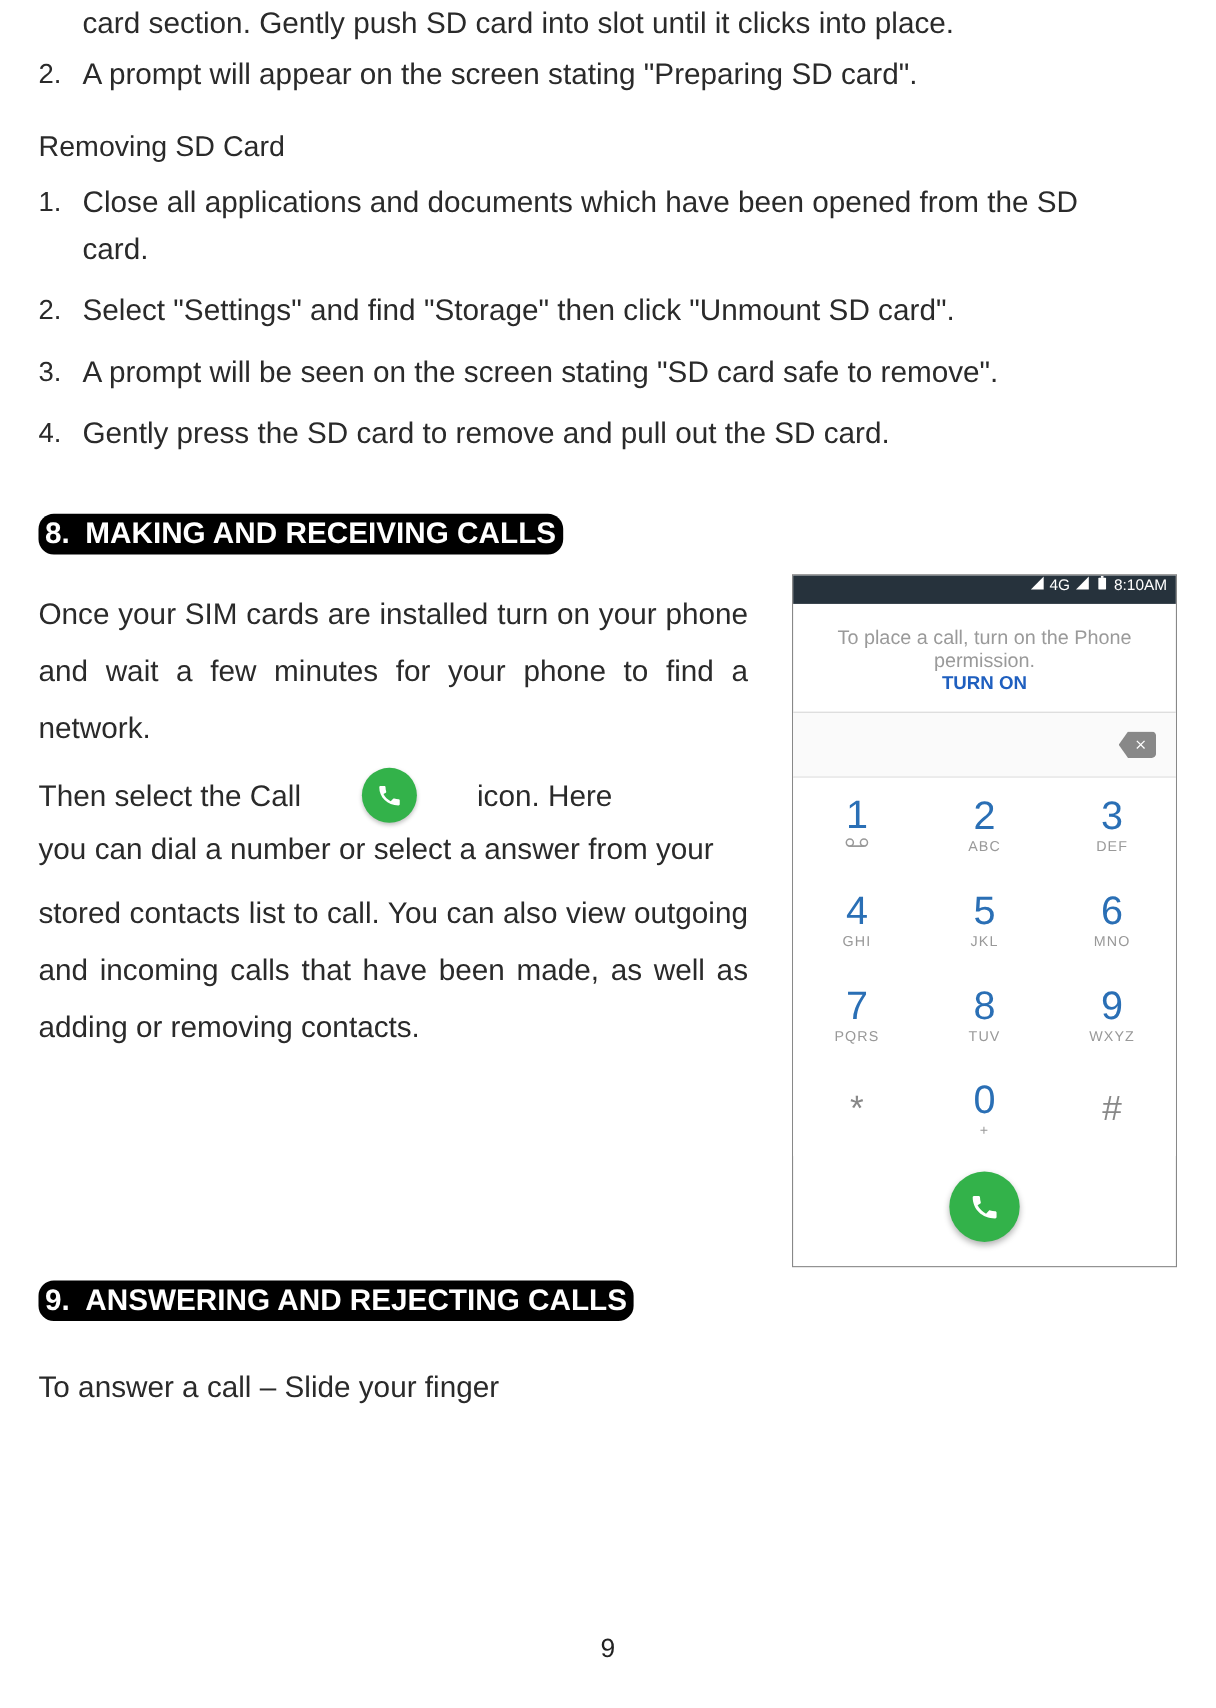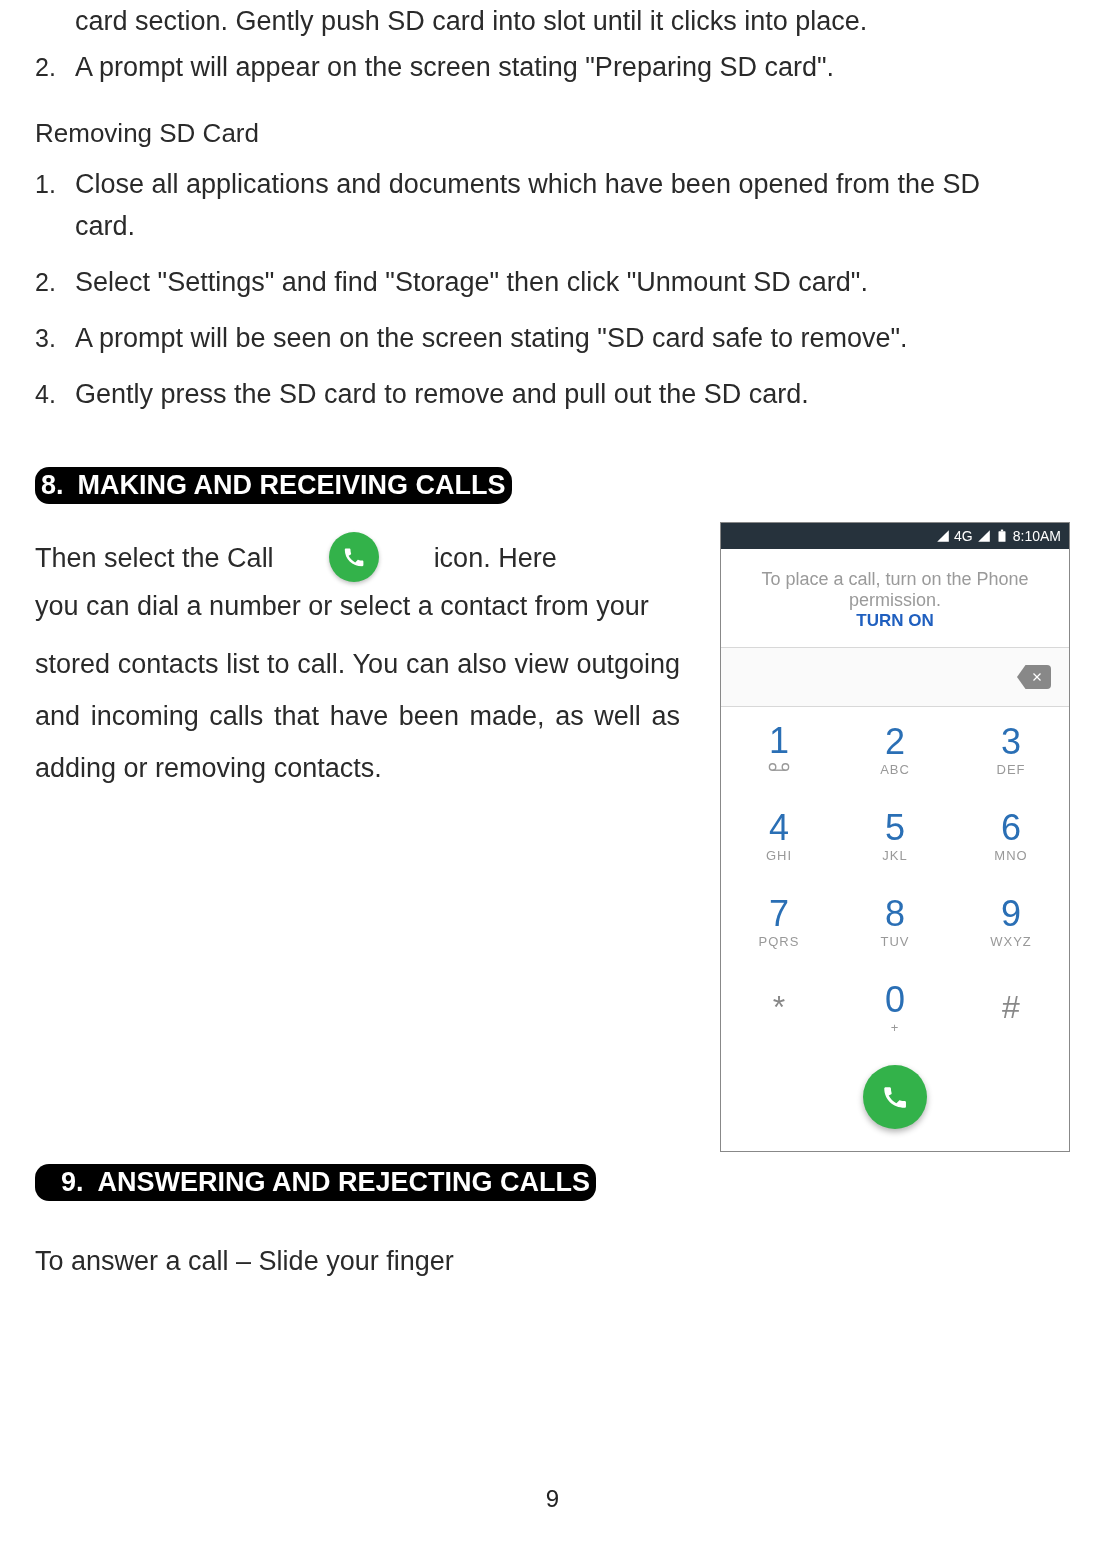--- a/index.html
+++ b/index.html
@@ -94,21 +94,21 @@
     overflow: hidden;
     margin-top: -10px;
   }
   .status-bar {
     height: 26px;
     background: #26323c;
     color: #fff;
     font-size: 14px;
     display: flex;
     justify-content: flex-end;
-    align-items: center;
+    align-items: flex-start;
     padding: 0 8px;
     gap: 4px;
   }
   .status-bar svg { width: 14px; height: 14px; fill: #fff; }
   .prompt-area {
     text-align: center;
     padding: 20px 20px 16px;
     color: #9a9a9a;
     font-size: 18px;
   }
@@ -226,30 +226,31 @@
     </li>
   </ol>
 
   
   <div class="section-heading">
     <span class="num-box">8.</span><span>MAKING AND RECEIVING CALLS</span>
   </div>
 
   <div class="two-col">
     <div class="col-text">
+      <p style="text-align:justify;">Once your SIM cards are installed turn on your phone and wait a few minutes for your phone to find a network.</p>
       <div class="call-p-row">
         <span>Then select the Call </span>
         <span class="call-icon-circle">
           <svg viewBox="0 0 24 24">
               <path d="M6.6 10.8c1.4 2.8 3.8 5.1 6.6 6.6l2.2-2.2c.3-.3.7-.4 1.1-.3 1.2.4 2.5.6 3.8.6.6 0 1.1.5 1.1 1.1v3.5c0 .6-.5 1.1-1.1 1.1C10.1 21.2 2.8 13.9 2.8 4.7c0-.6.5-1.1 1.1-1.1h3.5c.6 0 1.1.5 1.1 1.1 0 1.3.2 2.6.6 3.8.1.4 0 .8-.3 1.1L6.6 10.8z"></path>
             </svg>
         </span>
         <span> icon. Here</span>
       </div>
-      <p style="line-height:44px;">you can dial a number or select a contact from  your</p>
+      <p style="line-height:44px;">you can dial a number or select a answer from  your</p>
       <p>stored contacts list to call. You can also view outgoing and incoming calls that have been made, as well as adding or removing contacts.</p>
     </div>
 
     <div class="phone-shot">
       <div class="status-bar">
         <svg viewBox="0 0 24 24">
             <path d="M2 22L22 2v20H2z"></path>
           </svg>
         <span>4G</span>
         <svg viewBox="0 0 24 24">
@@ -331,20 +332,20 @@
         <div class="dial-btn">
           <svg viewBox="0 0 24 24">
               <path d="M6.6 10.8c1.4 2.8 3.8 5.1 6.6 6.6l2.2-2.2c.3-.3.7-.4 1.1-.3 1.2.4 2.5.6 3.8.6.6 0 1.1.5 1.1 1.1v3.5c0 .6-.5 1.1-1.1 1.1C10.1 21.2 2.8 13.9 2.8 4.7c0-.6.5-1.1 1.1-1.1h3.5c.6 0 1.1.5 1.1 1.1 0 1.3.2 2.6.6 3.8.1.4 0 .8-.3 1.1L6.6 10.8z"></path>
             </svg>
         </div>
       </div>
     </div>
   </div>
 
   
-  <div class="section-heading" style="margin-top:12px;padding-left:20px;">
+  <div class="section-heading" style="margin-top:12px;">
     <span class="num-box">9.</span><span>ANSWERING AND REJECTING CALLS</span>
   </div>
   <p class="answer-p">To answer a call – Slide your finger</p>
 
 </div>
 
 <div class="page-num">9</div>
 
 </body></html>

